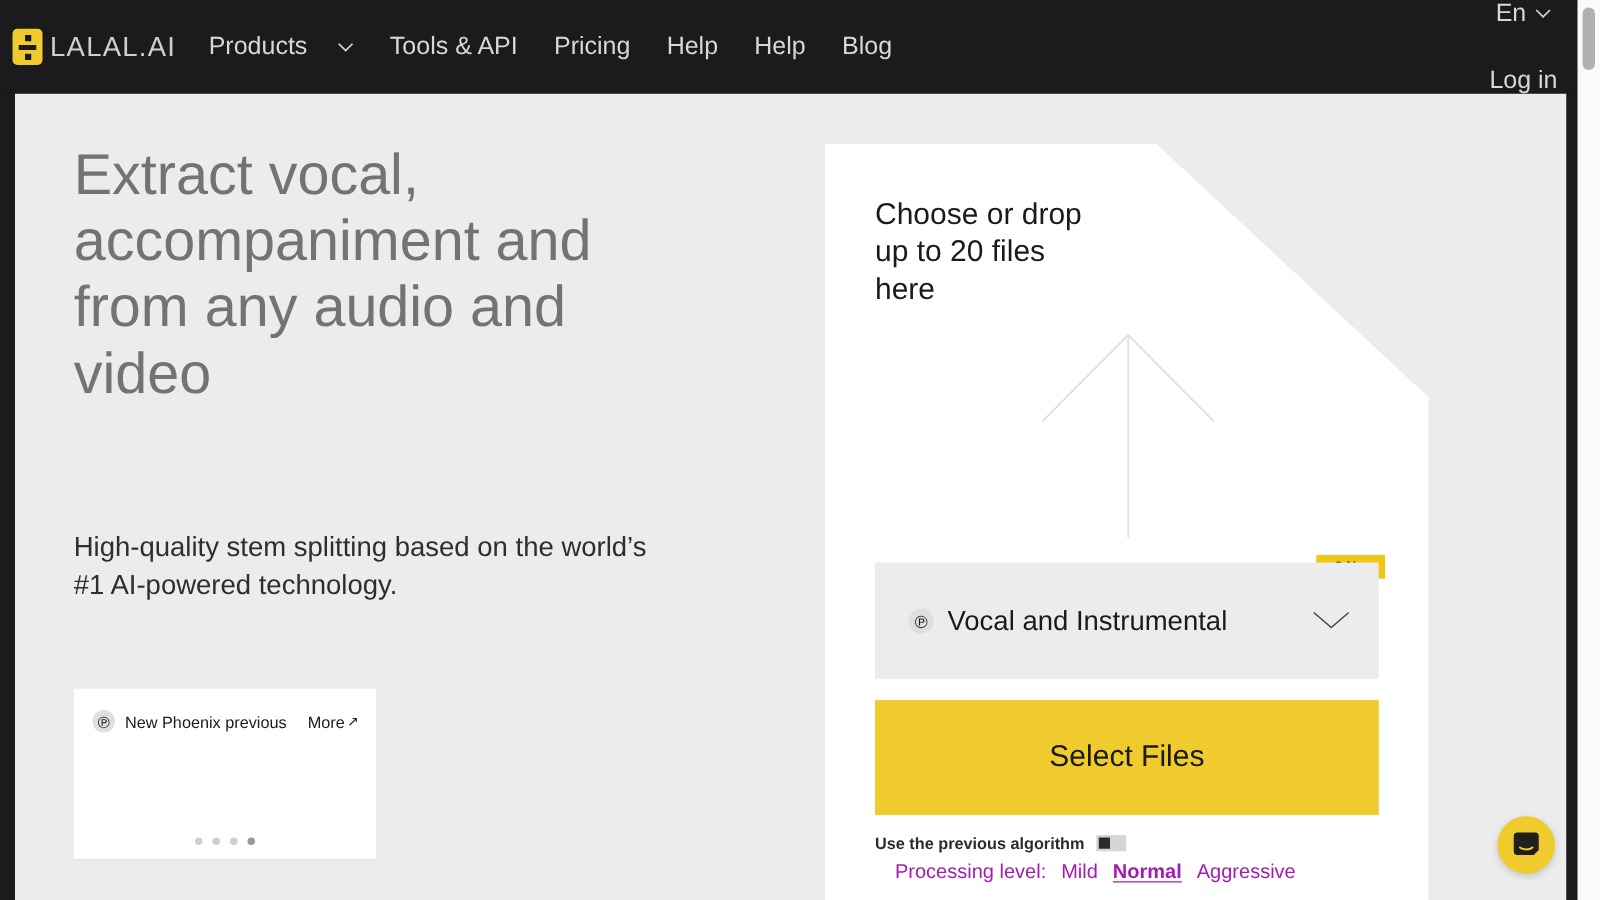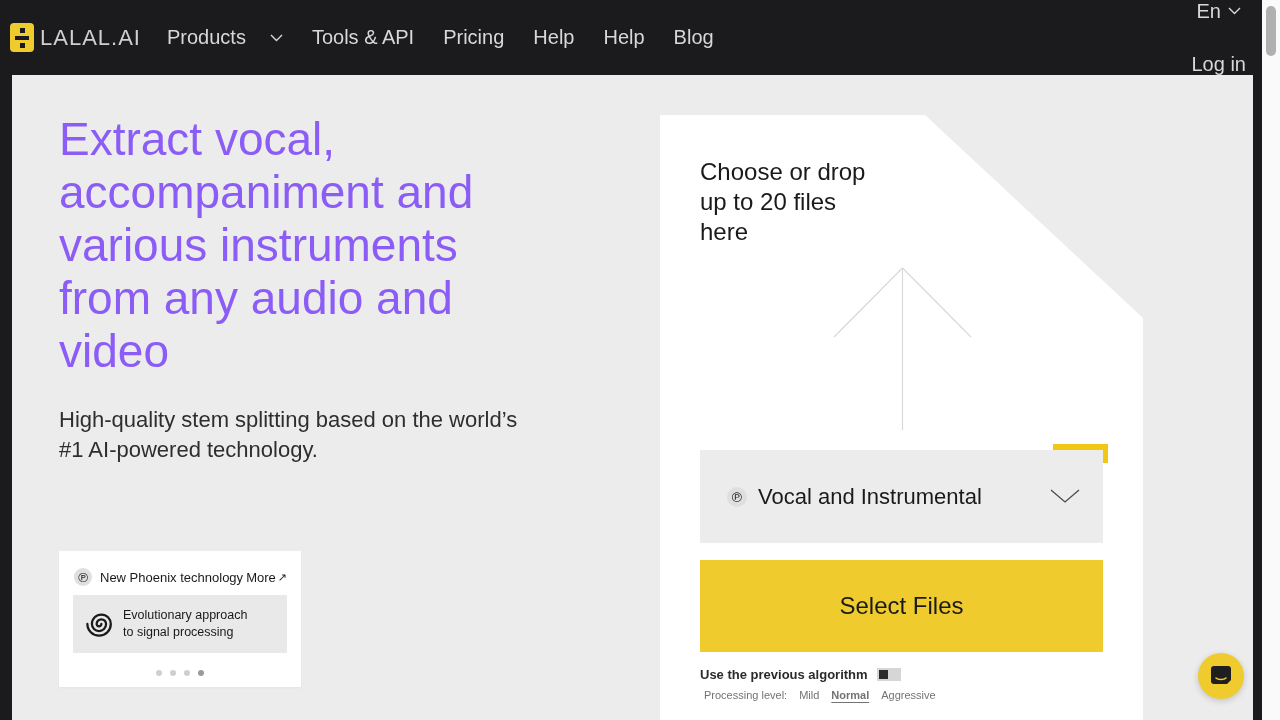--- a/index.html
+++ b/index.html
@@ -21,22 +21,22 @@
   .nav-right { margin-left:auto; display:flex; align-items:center; margin-right:16px; gap:30px;flex-direction:column; }
   .lang { display:flex; align-items:center; gap:7px; cursor:pointer; }
   .chev { display:block; }
 
   
   .content { position:absolute; left:12px; top:75px; width:1241px; height:645px; background:#ECECEC; overflow:hidden; }
   .scrollbar { position:absolute; right:0; top:0; width:18px; height:720px; background:#FAFAFA; }
   .scroll-thumb { position:absolute; left:4px; top:6px; width:10px; height:50px; border-radius:5px; background:#B0B0B0; }
 
   
-  .hero-title { position:absolute; left:47px; top:38px; color:#8b5cf6; font-size:46px; line-height:53px; font-weight:400; }
-  .hero-sub { position:absolute; left:47px; top:330px; width:480px; color:#2E2E2E; font-size:22px; line-height:30px; }
+  .hero-title { position:absolute; left:47px; top:38px; color:#737373; font-size:46px; line-height:53px; font-weight:400; }
+  .hero-sub { position:absolute; left:47px; top:348px; width:480px; color:#2E2E2E; font-size:22px; line-height:30px; }
 
   
   .promo { position:absolute; left:47px; top:476px; width:242px; height:136px; background:#FFFFFF;
            box-shadow:0 1px 2px rgba(0,0,0,0.04); }
   .promo-head { position:absolute; left:15px; top:17px; right:14px; display:flex; align-items:center; }
   .p-badge { width:18px; height:18px; border-radius:50%; background:#DFDFDF; color:#1A1A1A;
              display:flex; align-items:center; justify-content:center; font-size:13px; flex:0 0 auto; }
   .promo-title { margin-left:8px; font-size:13px; color:#1A1A1A; }
   .promo-more { margin-left:auto; font-size:13px; color:#1A1A1A; cursor:pointer; display:flex; align-items:center; gap:2px; }
   .promo-box { position:absolute; left:14px; top:44px; width:214px; height:58px; background:#E9E9E9;
@@ -59,22 +59,22 @@
   .stem-select .p-badge { width:20px; height:20px; font-size:14px; }
   .stem-label { margin-left:11px; font-size:22px; color:#1A1A1A; }
   .stem-chev { position:absolute; right:23px; top:39px; }
   .select-btn { position:absolute; left:40px; top:445px; width:403px; height:92px; background:#F0CB2D;
                 border:none; font-family:inherit; font-size:24px; color:#1A1A1A; cursor:pointer;
                 display:flex; align-items:center; justify-content:center;text-align:right; }
   .prev-row { position:absolute; left:40px; top:552px; display:flex; align-items:center; gap:9px;
               font-size:13px; color:#2B2B2B;font-weight:bold; }
   .toggle { position:relative; width:24px; height:13px; background:#D6D6D6; cursor:pointer; }
   .toggle .knob { position:absolute; left:2px; top:2px; width:9px; height:9px; background:#2B2B2B; }
-  .proc-row { position:absolute; left:44px; top:574px; display:flex; align-items:center; gap:12px;
-              font-size:11px; color:#737373; }
+  .proc-row { position:absolute; left:56px; top:574px; display:flex; align-items:center; gap:12px;
+              font-size:16px; color:#a21caf; }
   .level { cursor:pointer; }
   .level.selected { font-weight:bold; text-decoration:underline; text-underline-offset:3px; }
 
   
   .chat-btn { position:absolute; left:1186px; top:578px; width:46px; height:46px; border-radius:50%;
               background:#F0CB2D; display:flex; align-items:center; justify-content:center;
               box-shadow:0 2px 6px rgba(0,0,0,0.18); cursor:pointer; }
 </style>
 </head>
 <body>
@@ -120,43 +120,33 @@
     </div>
     <span style="cursor:pointer;">Log in</span>
   </div>
 </header>
 
 <main class="content">
 
   <h1 class="hero-title">
     <div>Extract vocal,</div>
     <div>accompaniment and</div>
-    <div>various instruments</div>
     <div>from any audio and</div>
     <div>video</div>
   </h1>
   <p class="hero-sub">High-quality stem splitting based on the world’s #1 AI-powered technology.</p>
 
   <section class="promo">
     <div class="promo-head">
       <span class="p-badge">℗</span>
-      <span class="promo-title">New Phoenix technology</span>
+      <span class="promo-title">New Phoenix previous</span>
       <span class="promo-more">
         <span>More</span>
         <span style="font-size:11px;">↗</span>
       </span>
-    </div>
-    <div class="promo-box">
-      <svg width="34" height="34" viewBox="0 0 36 36">
-        <path d="M20.5,18 a2.5,2.5 0 1,1 -5,0 a5,5 0 1,1 10,0 a7.5,7.5 0 1,1 -15,0 a10,10 0 1,1 20,0 a12.4,12.4 0 1,1 -24.8,0" fill="none" stroke="#1A1A1A" stroke-width="2.4" stroke-linecap="round"></path>
-      </svg>
-      <div class="promo-box-text">
-        <div>Evolutionary approach</div>
-        <div>to signal processing</div>
-      </div>
     </div>
     <div class="dots">
       <span class="dot"></span>
       <span class="dot"></span>
       <span class="dot"></span>
       <span class="dot active"></span>
     </div>
   </section>
 
   <section class="panel">

